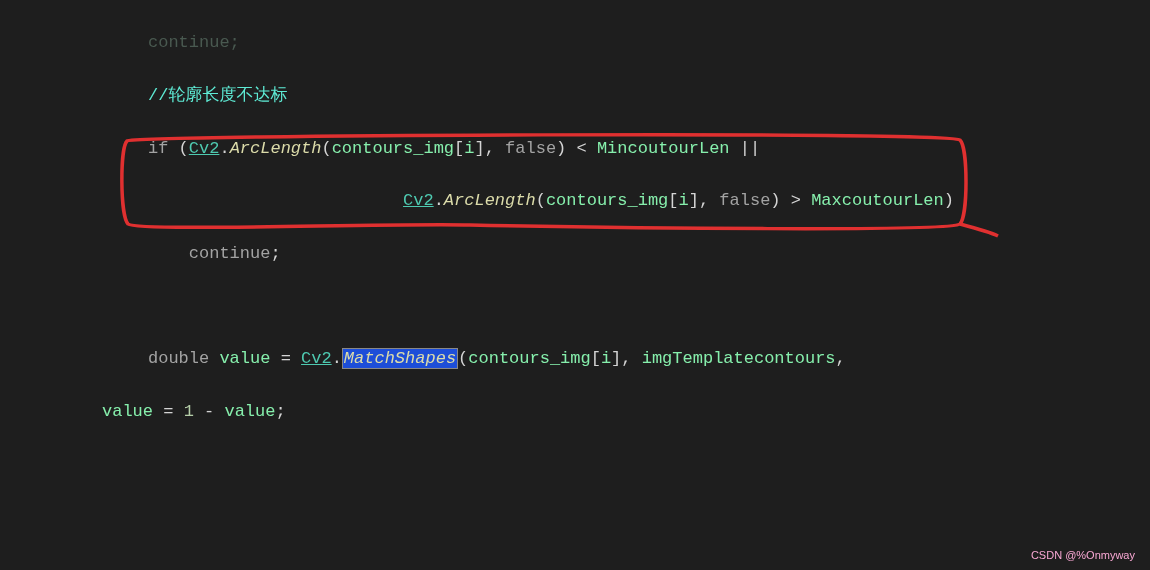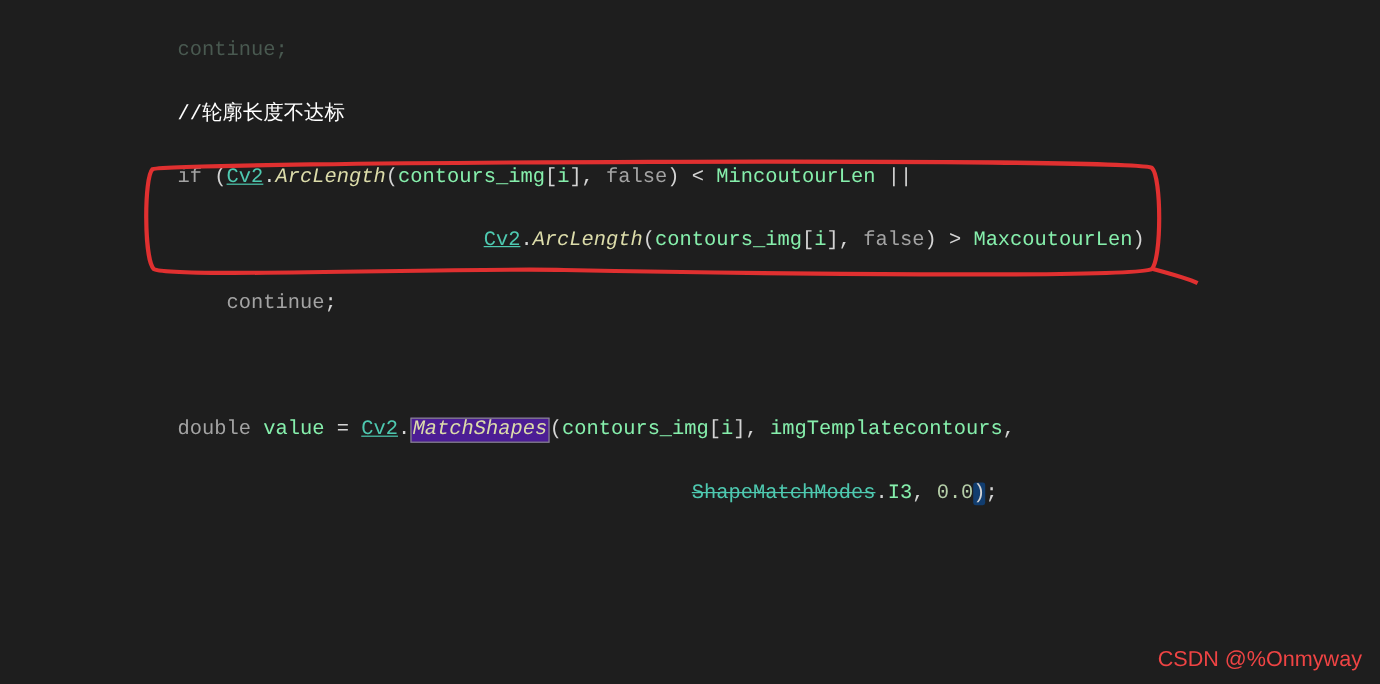--- a/index.html
+++ b/index.html
@@ -14,61 +14,61 @@
     overflow: hidden;
     position: relative;
     padding-top: 0;
   }
   .editor {
     padding-left: 148px;
     padding-top: 4px;
     white-space: pre;
     position: relative;
   }
-  .comment { color: #ffffff; text-align: center; }
+  .comment { color: #5eead4; text-align: center; }
   .keyword { color: #a3a3a3; }
   .type { color: #4ec9b0; text-decoration: underline; }
   .method { color: #dcdcaa; font-style: italic; }
   .variable { color: #86efac; }
   .paren { color: #d4d4d4; }
   .dot { color: #d4d4d4; }
   .op { color: #d4d4d4; }
   .num { color: #b5cea8; }
   .bracket { color: #d4d4d4; }
   .boxed {
     border: 1px solid #888888;
-    background: #4c1d95;
+    background: #1d4ed8;
     padding: 0 1px;
   }
   .ghost { color: #495950; }
   .watermark {
     position: absolute;
     bottom: 6px;
     right: 15px;
-    font-size: 18px;
-    color: #ef4444;
+    font-size: 11px;
+    color: #f9a8d4;
     font-family: sans-serif;
   }
   .annot {
     position: absolute;
     pointer-events: none;
   }
 </style>
 </head>
 <body>
 
 <div class="editor">
 <div><span class="ghost">continue;</span></div>
 <div><span class="comment">//轮廓长度不达标</span></div>
 <div><span class="keyword">if</span><span class="paren"> (</span><span class="type">Cv2</span><span class="dot">.</span><span class="method">ArcLength</span><span class="paren">(</span><span class="variable">contours_img</span><span class="bracket">[</span><span class="variable">i</span><span class="bracket">], </span><span class="keyword">false</span><span class="paren">) &lt; </span><span class="variable">MincoutourLen</span><span class="op"> ||</span></div>
 <div><span>                         </span><span class="type">Cv2</span><span class="dot">.</span><span class="method">ArcLength</span><span class="paren">(</span><span class="variable">contours_img</span><span class="bracket">[</span><span class="variable">i</span><span class="bracket">], </span><span class="keyword">false</span><span class="paren">) &gt; </span><span class="variable">MaxcoutourLen</span><span class="paren">)</span></div>
 <div>    <span class="keyword">continue</span><span>;</span></div>
 <div> </div>
 <div><span class="keyword">double</span><span class="variable"> value </span><span class="op">=</span><span> </span><span class="type">Cv2</span><span class="dot">.</span><span class="method boxed">MatchShapes</span><span class="paren">(</span><span class="variable">contours_img</span><span class="bracket">[</span><span class="variable">i</span><span class="bracket">], </span><span class="variable">imgTemplatecontours</span><span>,</span></div>
-<div><span>                                          </span><span class="type" style="text-decoration: line-through;">ShapeMatchModes</span><span class="dot">.</span><span class="variable">I3</span><span>, </span><span class="num">0.0</span><span class="paren" style="background:#113d6f;border-radius:2px;">)</span><span>;</span></div>
+<div style="margin-left:-46px;"><span class="variable">value </span><span class="op">=</span><span> </span><span class="num">1</span><span class="op"> - </span><span class="variable">value</span><span>;</span></div>
 <div> </div>
 
 
 
 
 
 
 
 
 

